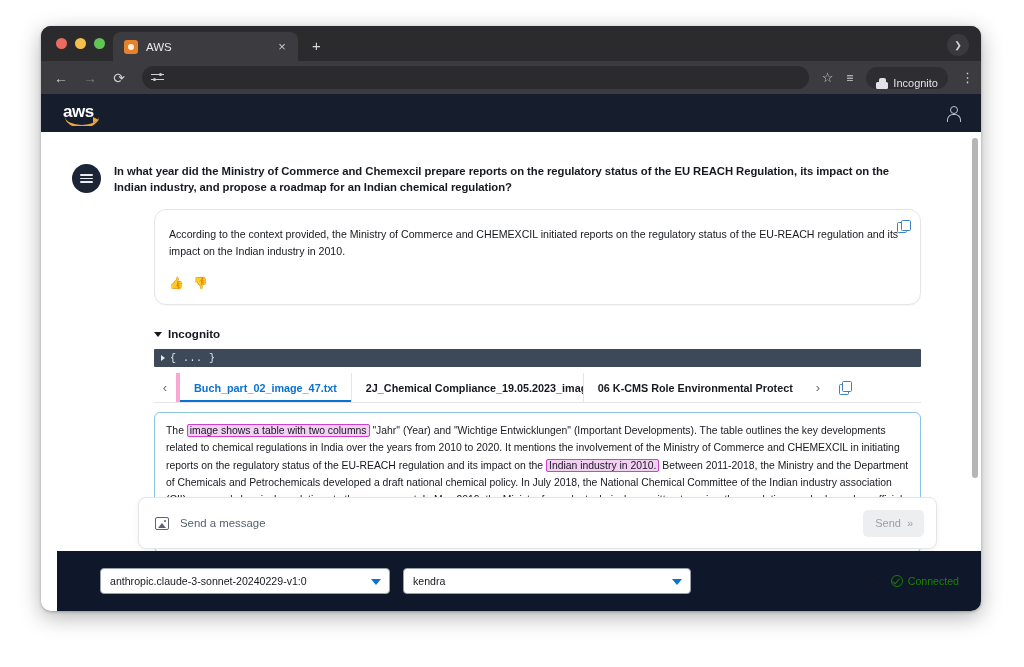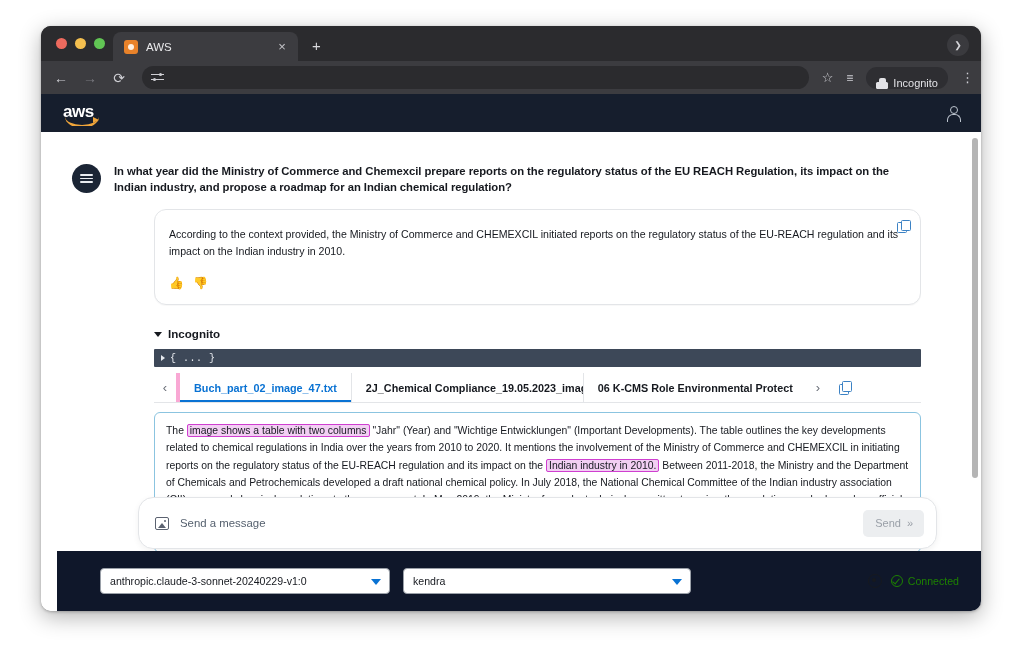--- a/index.html
+++ b/index.html
@@ -510,21 +510,21 @@
     height: 26px;
     background: linear-gradient(to bottom, rgba(255,255,255,0) 0%, #ffffff 85%);
     pointer-events: none;
   }
   .composer {
     position: absolute;
     left: 97px; right: 44px; bottom: 62px;
     height: 52px;
     background: #ffffff;
     border: 1px solid #e3e5e8;
-    border-radius: 15px;
+    border-radius: 8px;
     display: flex;
     align-items: center;
     padding: 0 12px 0 16px;
     gap: 11px;
     box-shadow: 0 2px 6px rgba(0,0,0,0.055);
   }
   .img-icon {
     width: 14px; height: 13px;
     border: 1.3px solid #5b6270;
     border-radius: 2px;

